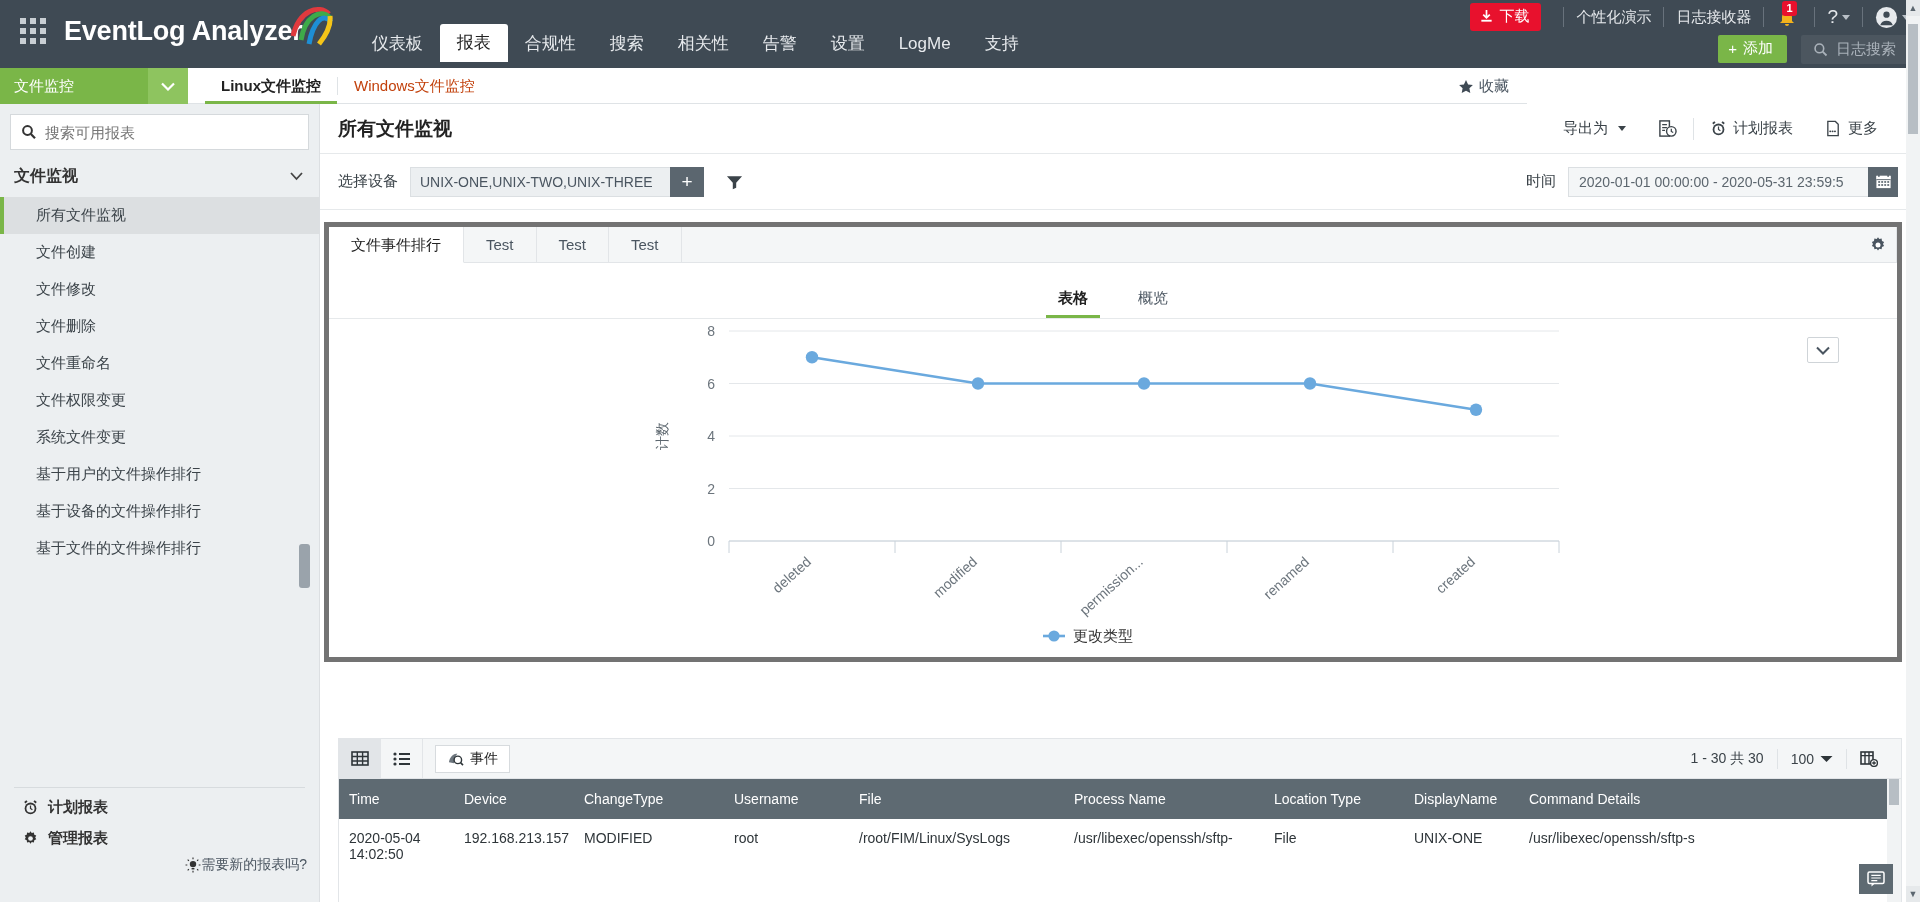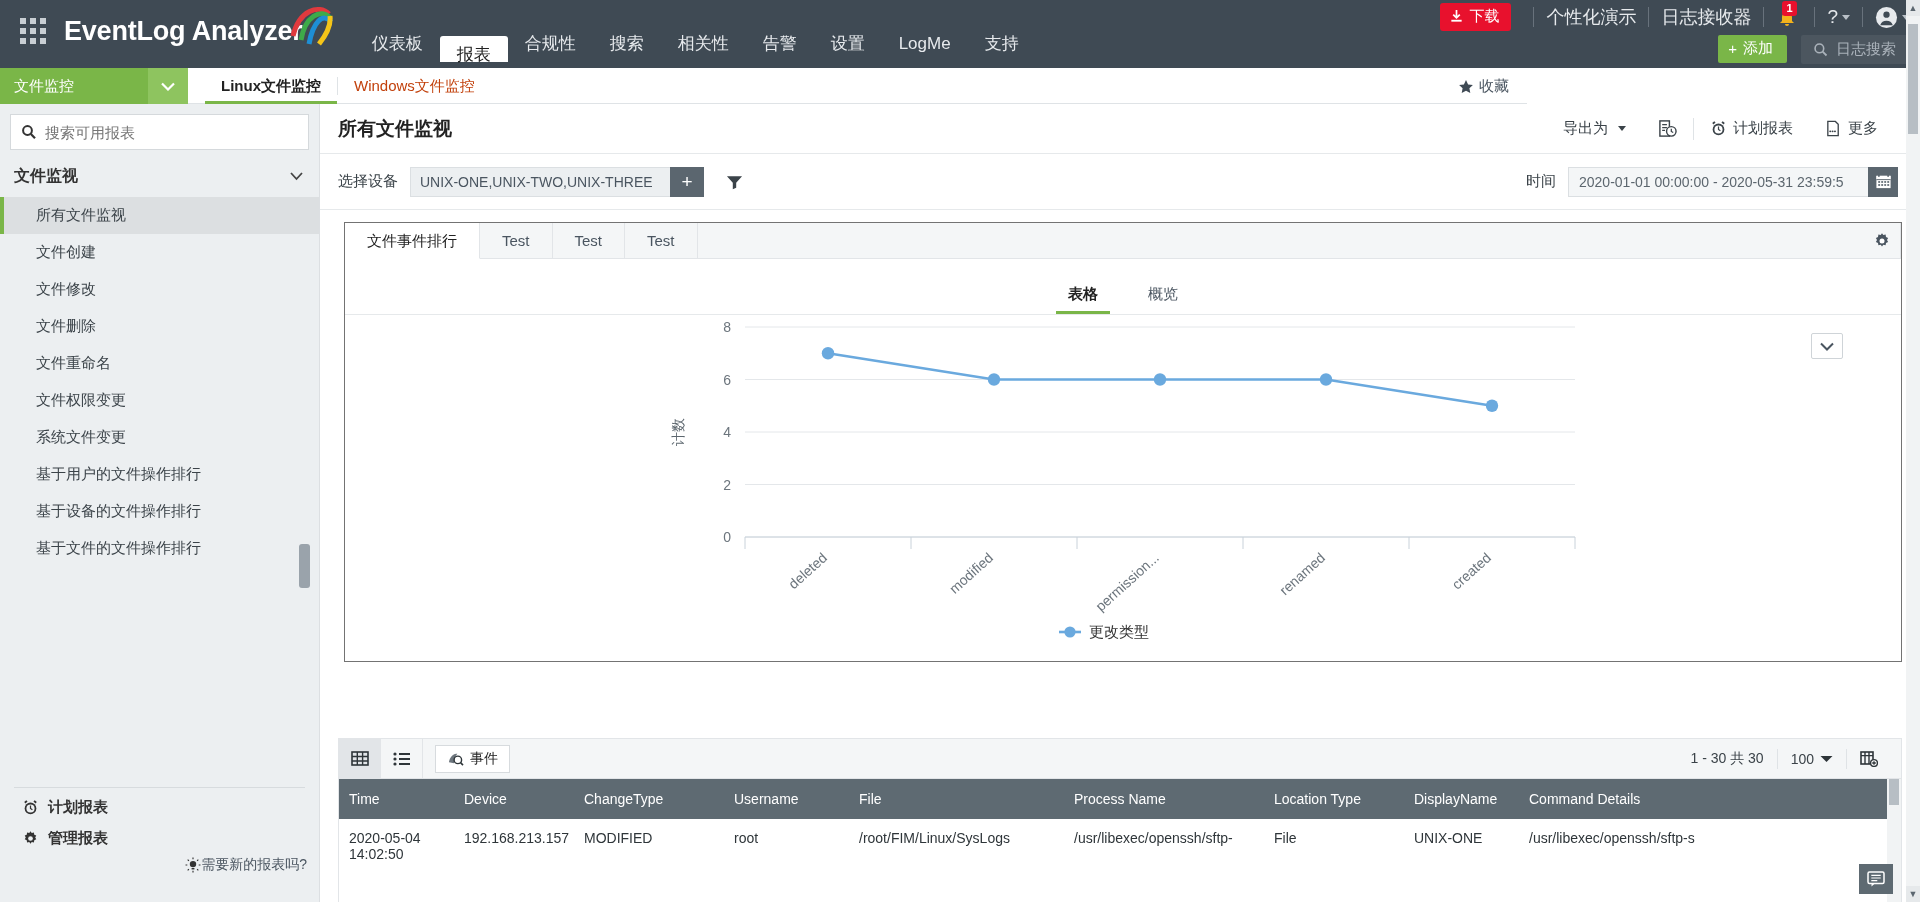--- a/index.html
+++ b/index.html
@@ -36,34 +36,34 @@
     position: absolute; right: -30px; top: 2px; width: 44px; height: 44px;
   }
 
   .mainnav { display: flex; align-items: flex-end; height: 62px; margin-left: 52px; }
   .mainnav a {
     color: #e7eaed; font-size: 17px; text-decoration: none;
     padding: 0 17px; line-height: 36px; height: 36px; white-space: nowrap;
   }
   .mainnav a.active {
     background: #fff; color: #222; font-weight: normal;
-    border-radius: 3px 3px 0 0; height: 26px; line-height: 38px;
+    border-radius: 3px 3px 0 0; height: 38px; line-height: 38px;
   }
 
   .topright {
     position: absolute; right: 10px; top: 0;
     display: flex; align-items: center; height: 34px; gap: 0px;
   }
   .dl-btn {
     background: #e8112d; color: #fff; font-size: 15px; border: none;
     padding: 4px 12px 5px 9px; border-radius: 3px; cursor: pointer;
     display: flex; align-items: center; gap: 5px; margin-right: 10px;
   }
   .vsep { width: 1px; height: 20px; background: #68727c; margin: 0 12px; }
-  .topright-link { color: #e7eaed; font-size: 18px; text-decoration: none; white-space: nowrap; cursor: pointer; }
+  .topright-link { color: #e7eaed; font-size: 15px; text-decoration: none; white-space: nowrap; cursor: pointer; }
   .bell-wrap { position: relative; width: 26px; height: 26px; cursor: pointer; }
   .badge {
     position: absolute; top: -3px; left: 6px; background: #e8112d; color: #fff;
     font-size: 11px; font-weight: bold; border-radius: 3px;
     padding: 1px 4px; line-height: 13px;
   }
   .help-ic { color: #e7eaed; font-size: 19px; cursor: pointer; }
   .caret-sm {
     display: inline-block; width: 0; height: 0; margin-left: 4px;
     border-left: 4px solid transparent; border-right: 4px solid transparent;
@@ -189,21 +189,21 @@
     border-right: none; display: flex; align-items: center; padding: 0 10px;
     font-size: 14px; color: #5c666e; white-space: nowrap; overflow: hidden;
   }
   .cal-btn {
     width: 30px; height: 30px; background: #5b666f; color: #fff;
     display: flex; align-items: center; justify-content: center; cursor: pointer;
   }
 
   
   .chart-card {
-    margin: 12px 18px 0 24px; border: 1px solid #737373; background: #fff;
+    margin: 12px 18px 0 4px; border: 5px solid #737373; background: #fff;
     height: 440px; position: relative;
   }
   .ctabs { display: flex; height: 36px; border-bottom: 1px solid #e2e5e8; background: #f4f6f7; }
   .ctab {
     font-size: 15px; color: #4a5560; padding: 0 22px; line-height: 35px;
     cursor: pointer; border-right: 1px solid #e2e5e8;
   }
   .ctab.active { background: #fff; color: #222; border-bottom: 1px solid #fff; margin-bottom: -1px; }
   .ctab-fill { flex: 1; border-bottom: 0; }
   .gear-tab {

